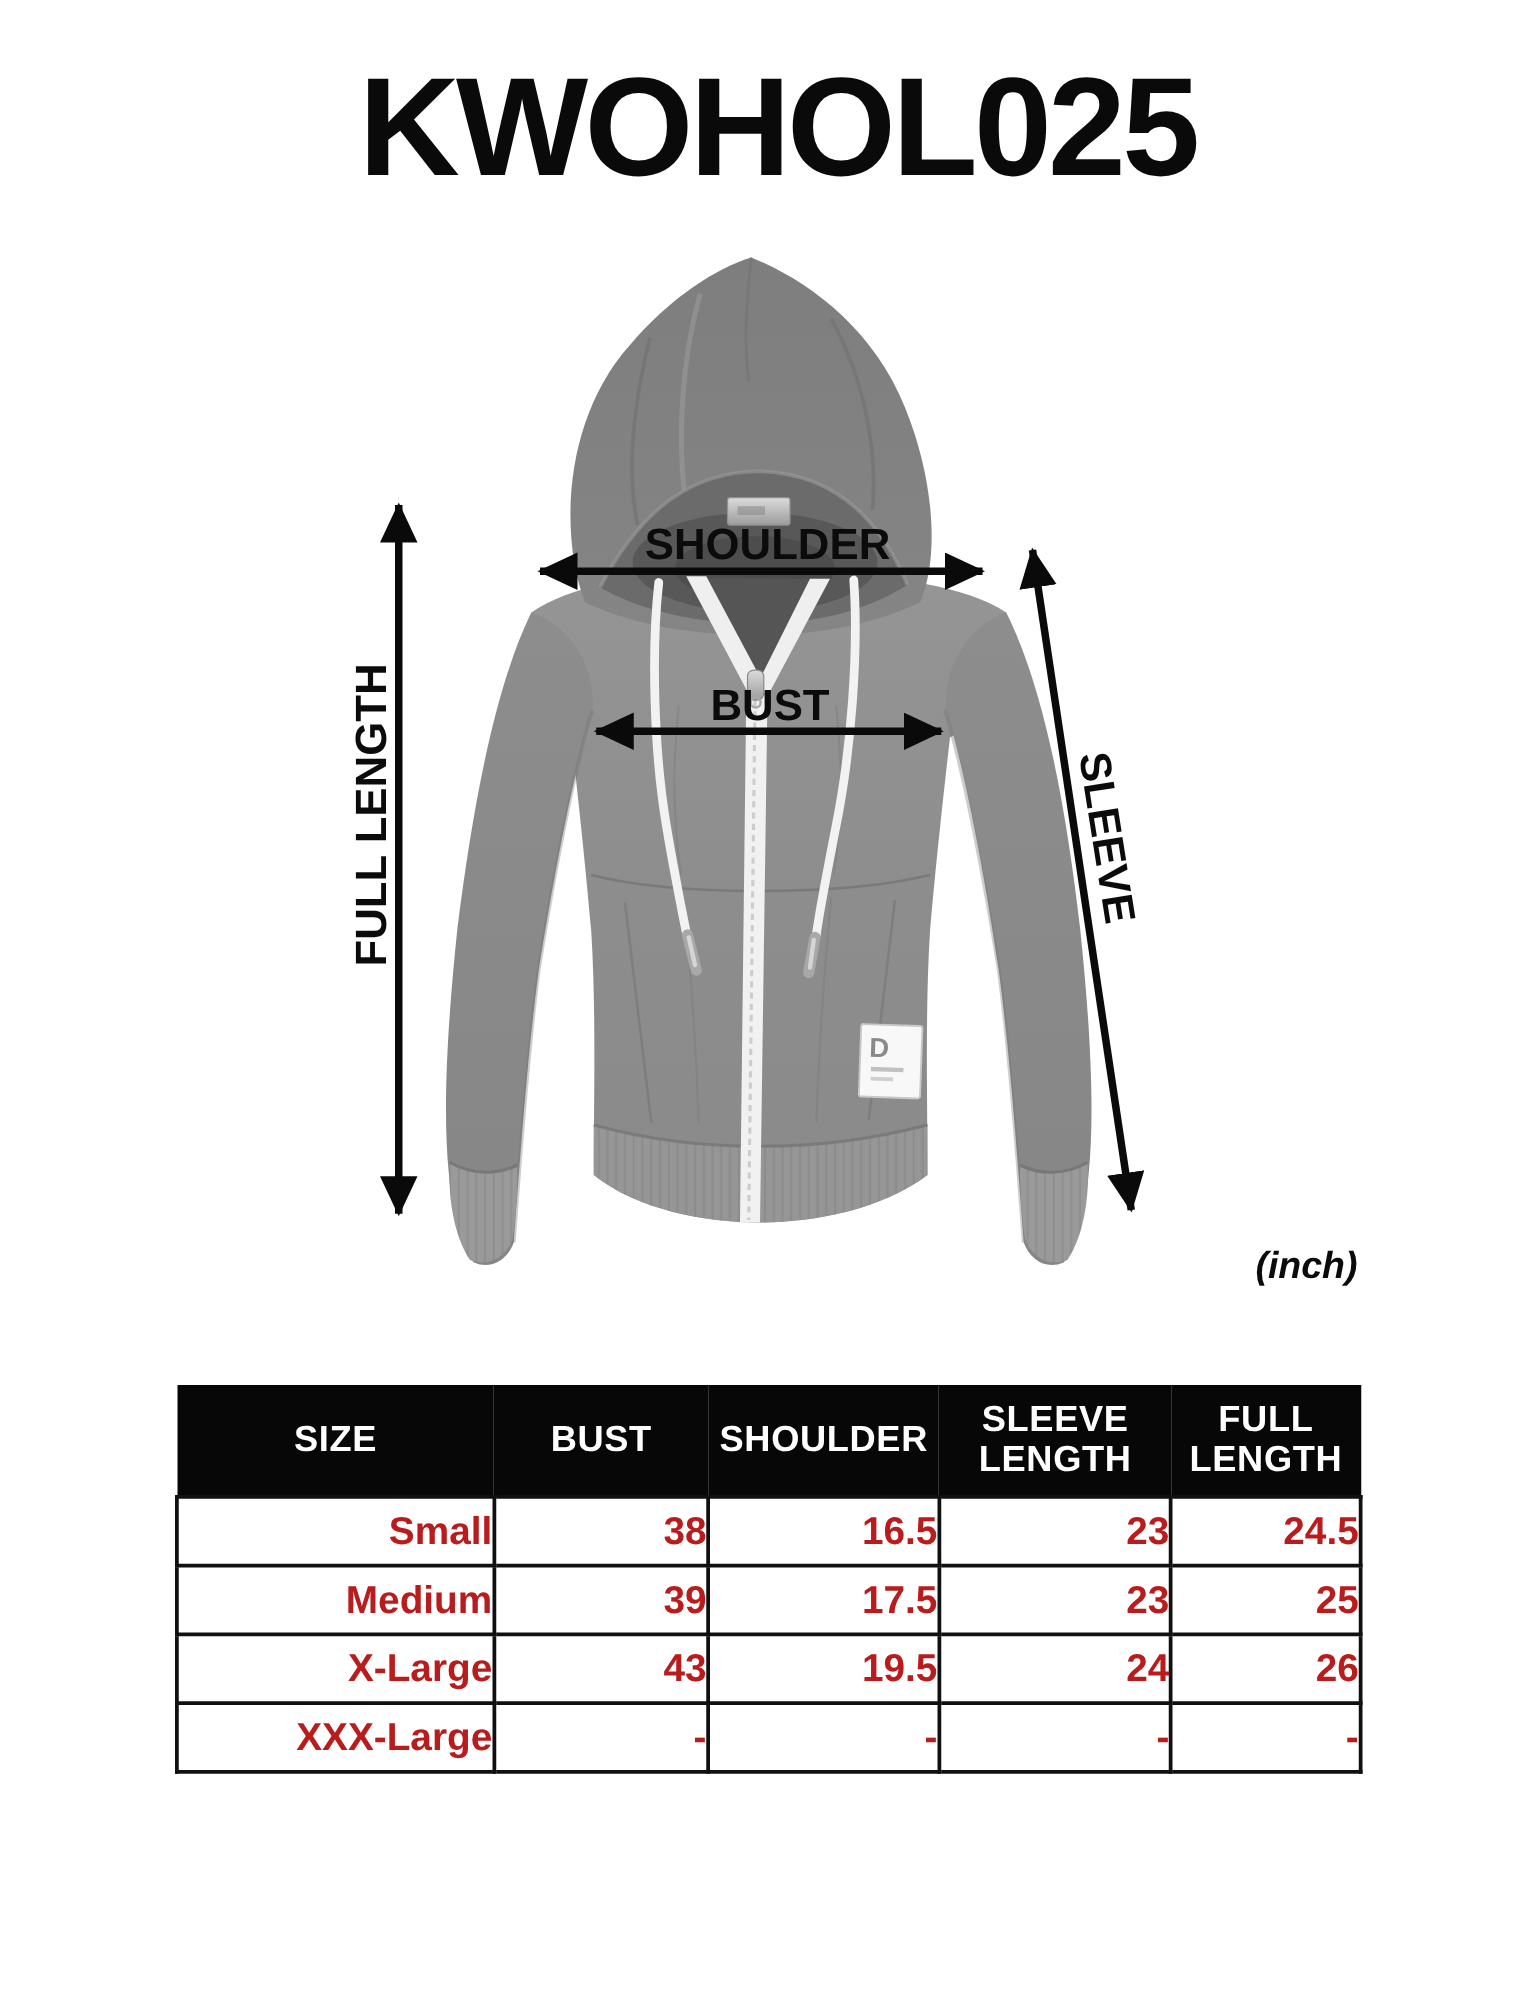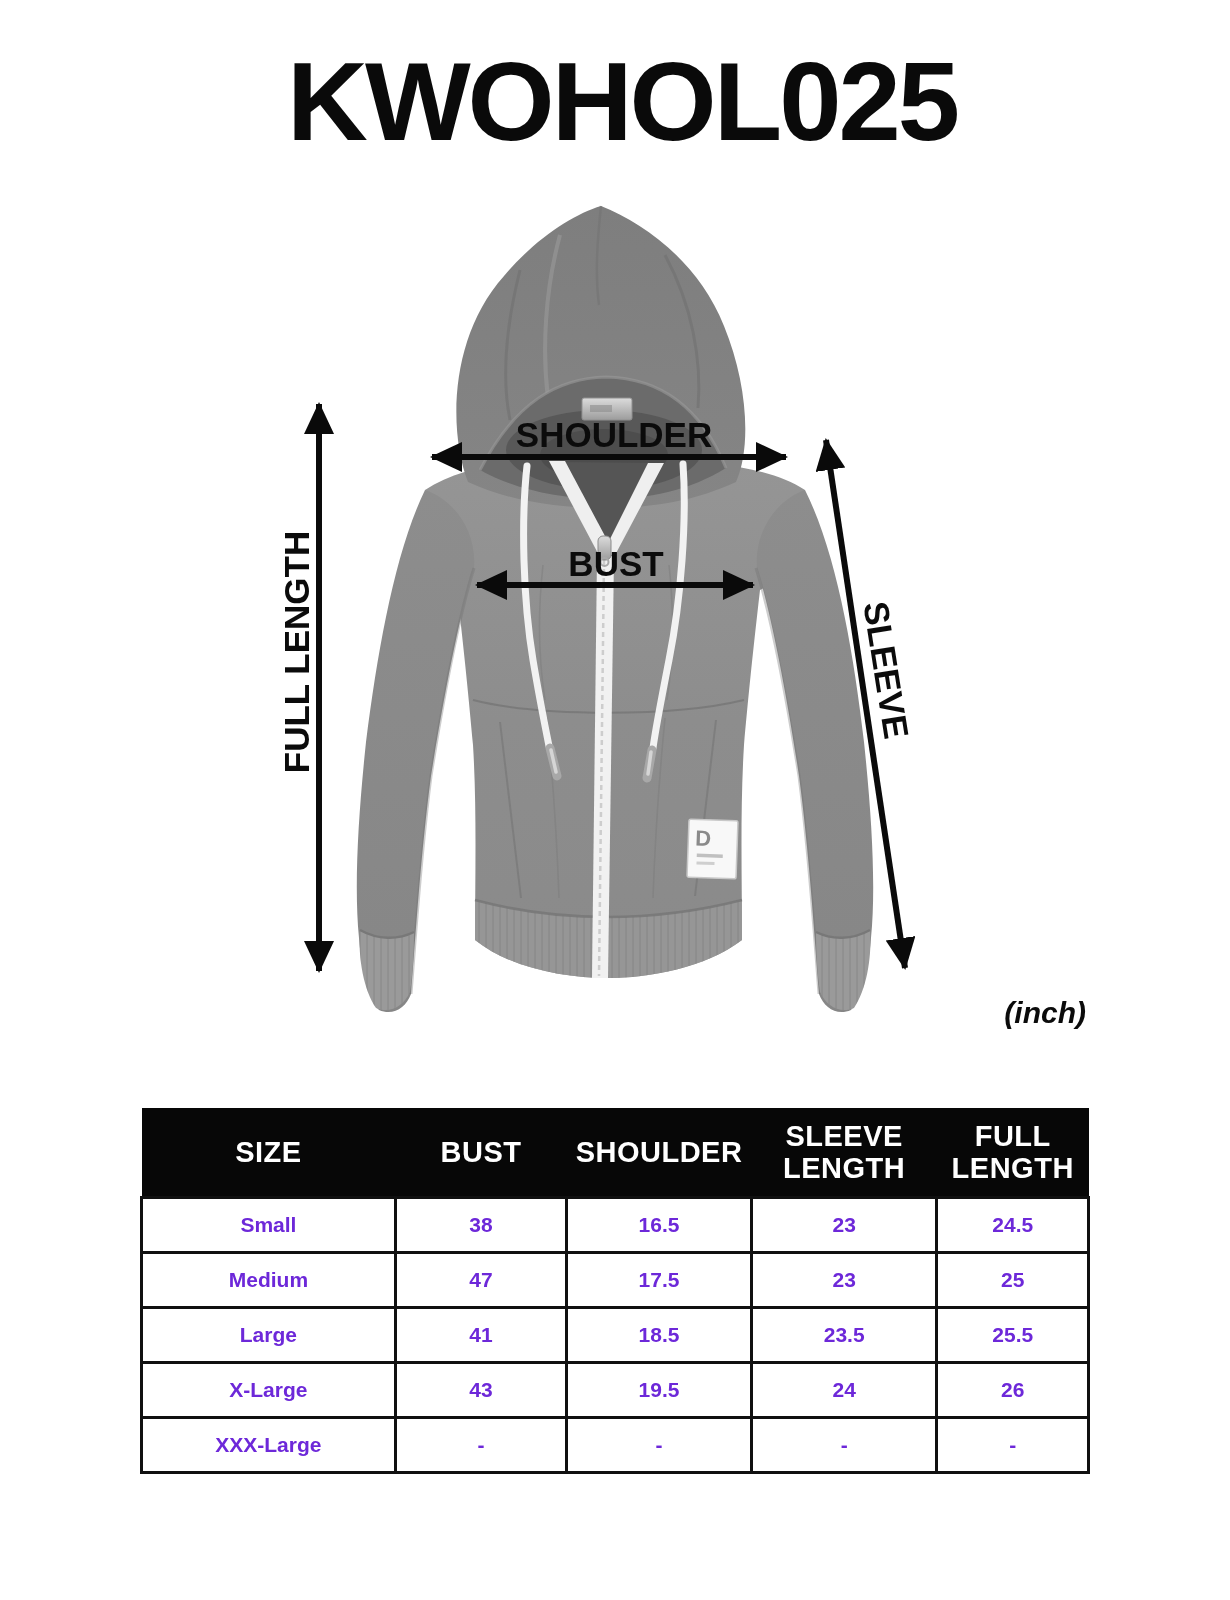--- a/index.html
+++ b/index.html
@@ -27,22 +27,22 @@
   table.size-table col.c2{width:19.5%;}
   table.size-table col.c3{width:19.6%;}
   table.size-table col.c4{width:16.0%;}
   table.size-table thead th{
     background:#070707;color:#ffffff;font-weight:bold;font-size:29px;
     height:88px;vertical-align:middle;text-align:center;line-height:1.12;
     border:0;padding:0 4px;letter-spacing:0.5px;
   }
   table.size-table td{
     height:52px;border:3px solid #101010;background:#ffffff;
-    text-align:center;vertical-align:middle;
-    font-size:21px;font-weight:bold;color:#6d28d9;padding:0;
+    text-align:right;vertical-align:middle;
+    font-size:31px;font-weight:bold;color:#b91c1c;padding:0;
   }
 </style>
 </head>
 <body>
 
 <div class="canvas">
 
   <div class="title">KWOHOL025</div>
 
   <svg class="diagram-svg" viewBox="0 0 1230 1600" xmlns="http://www.w3.org/2000/svg">
@@ -202,31 +202,24 @@
     <tbody>
         <tr>
           <td>Small</td>
           <td>38</td>
           <td>16.5</td>
           <td>23</td>
           <td>24.5</td>
         </tr>
         <tr>
           <td>Medium</td>
-          <td>47</td>
+          <td>39</td>
           <td>17.5</td>
           <td>23</td>
           <td>25</td>
-        </tr>
-        <tr>
-          <td>Large</td>
-          <td>41</td>
-          <td>18.5</td>
-          <td>23.5</td>
-          <td>25.5</td>
         </tr>
         <tr>
           <td>X-Large</td>
           <td>43</td>
           <td>19.5</td>
           <td>24</td>
           <td>26</td>
         </tr>
         <tr>
           <td>XXX-Large</td>

